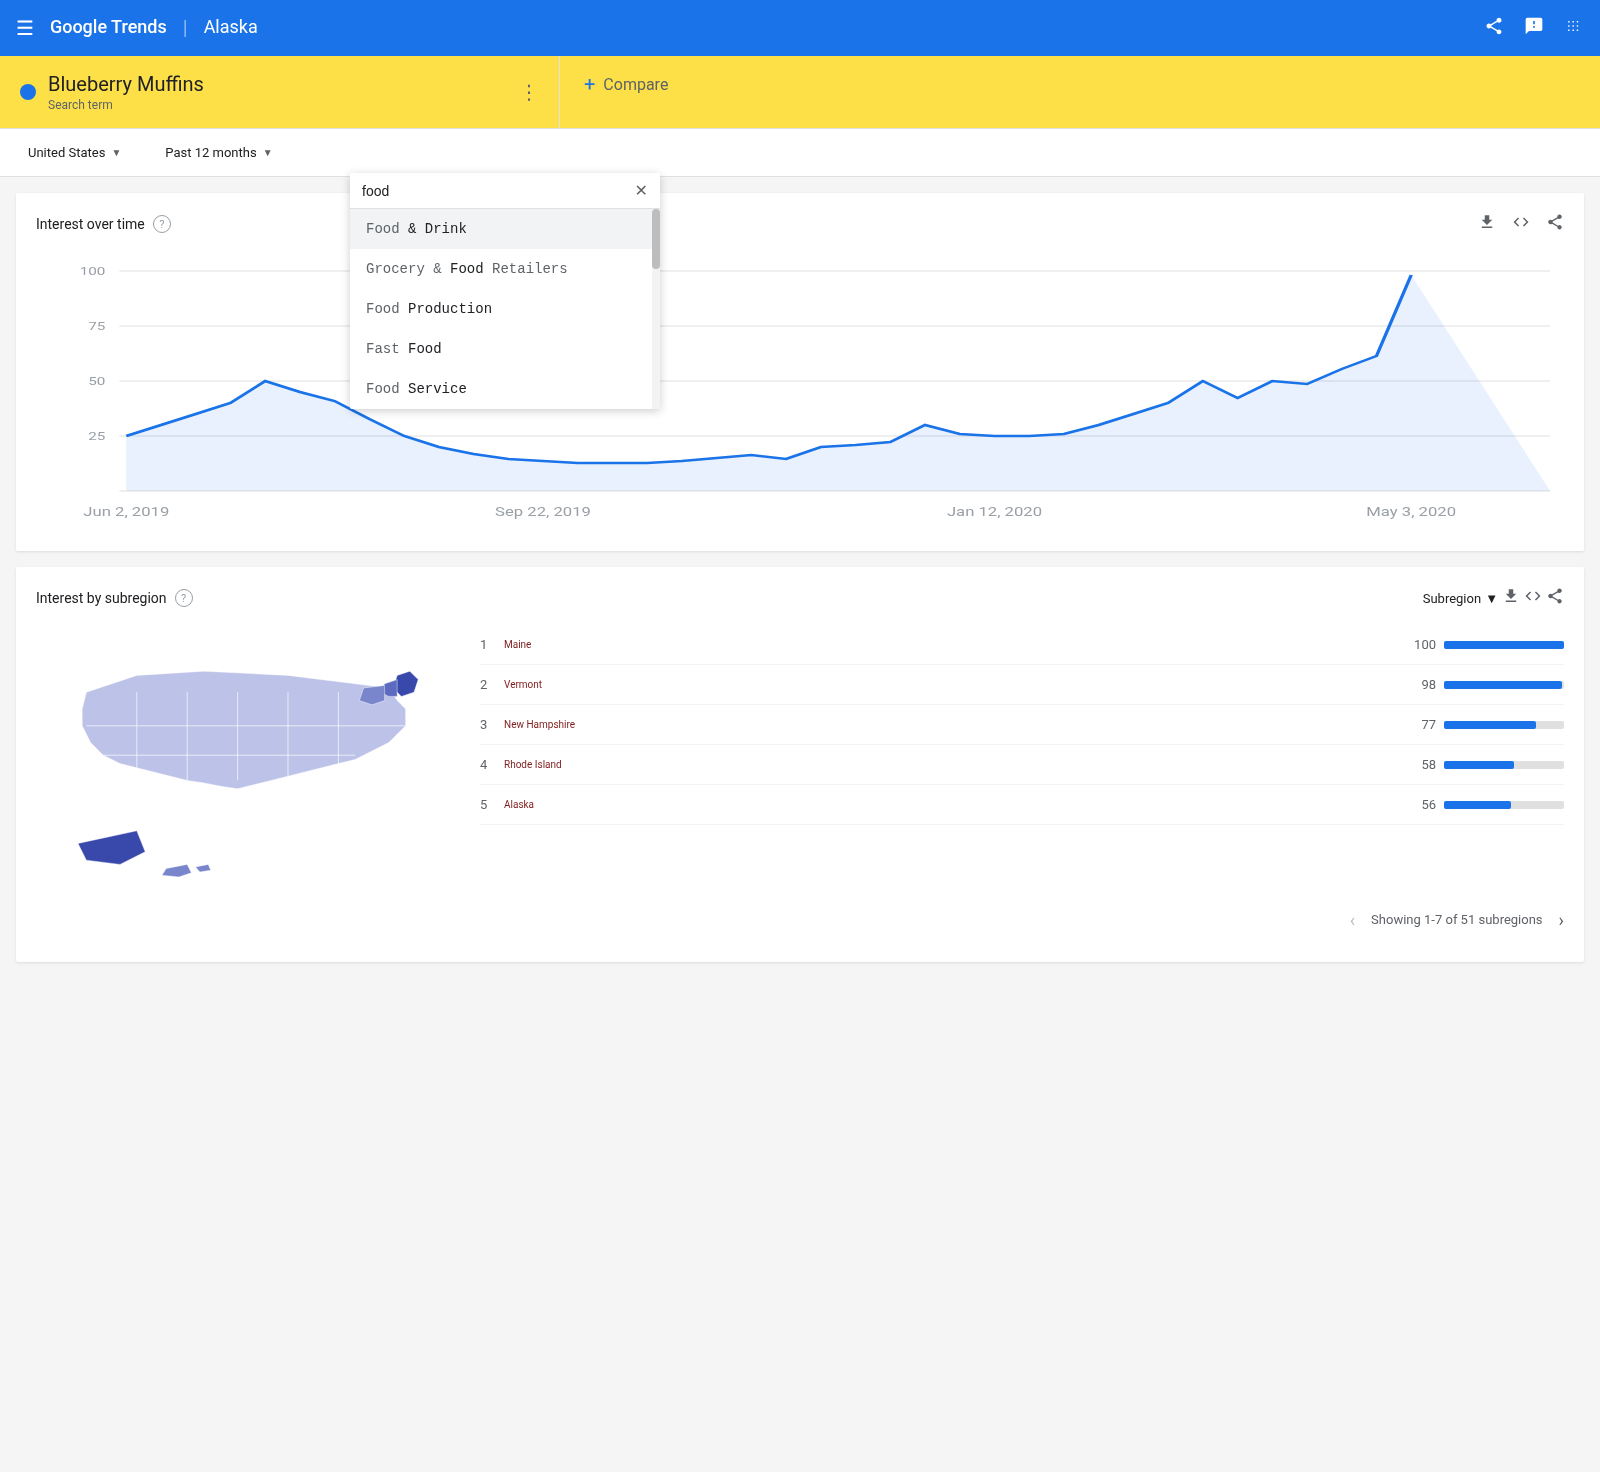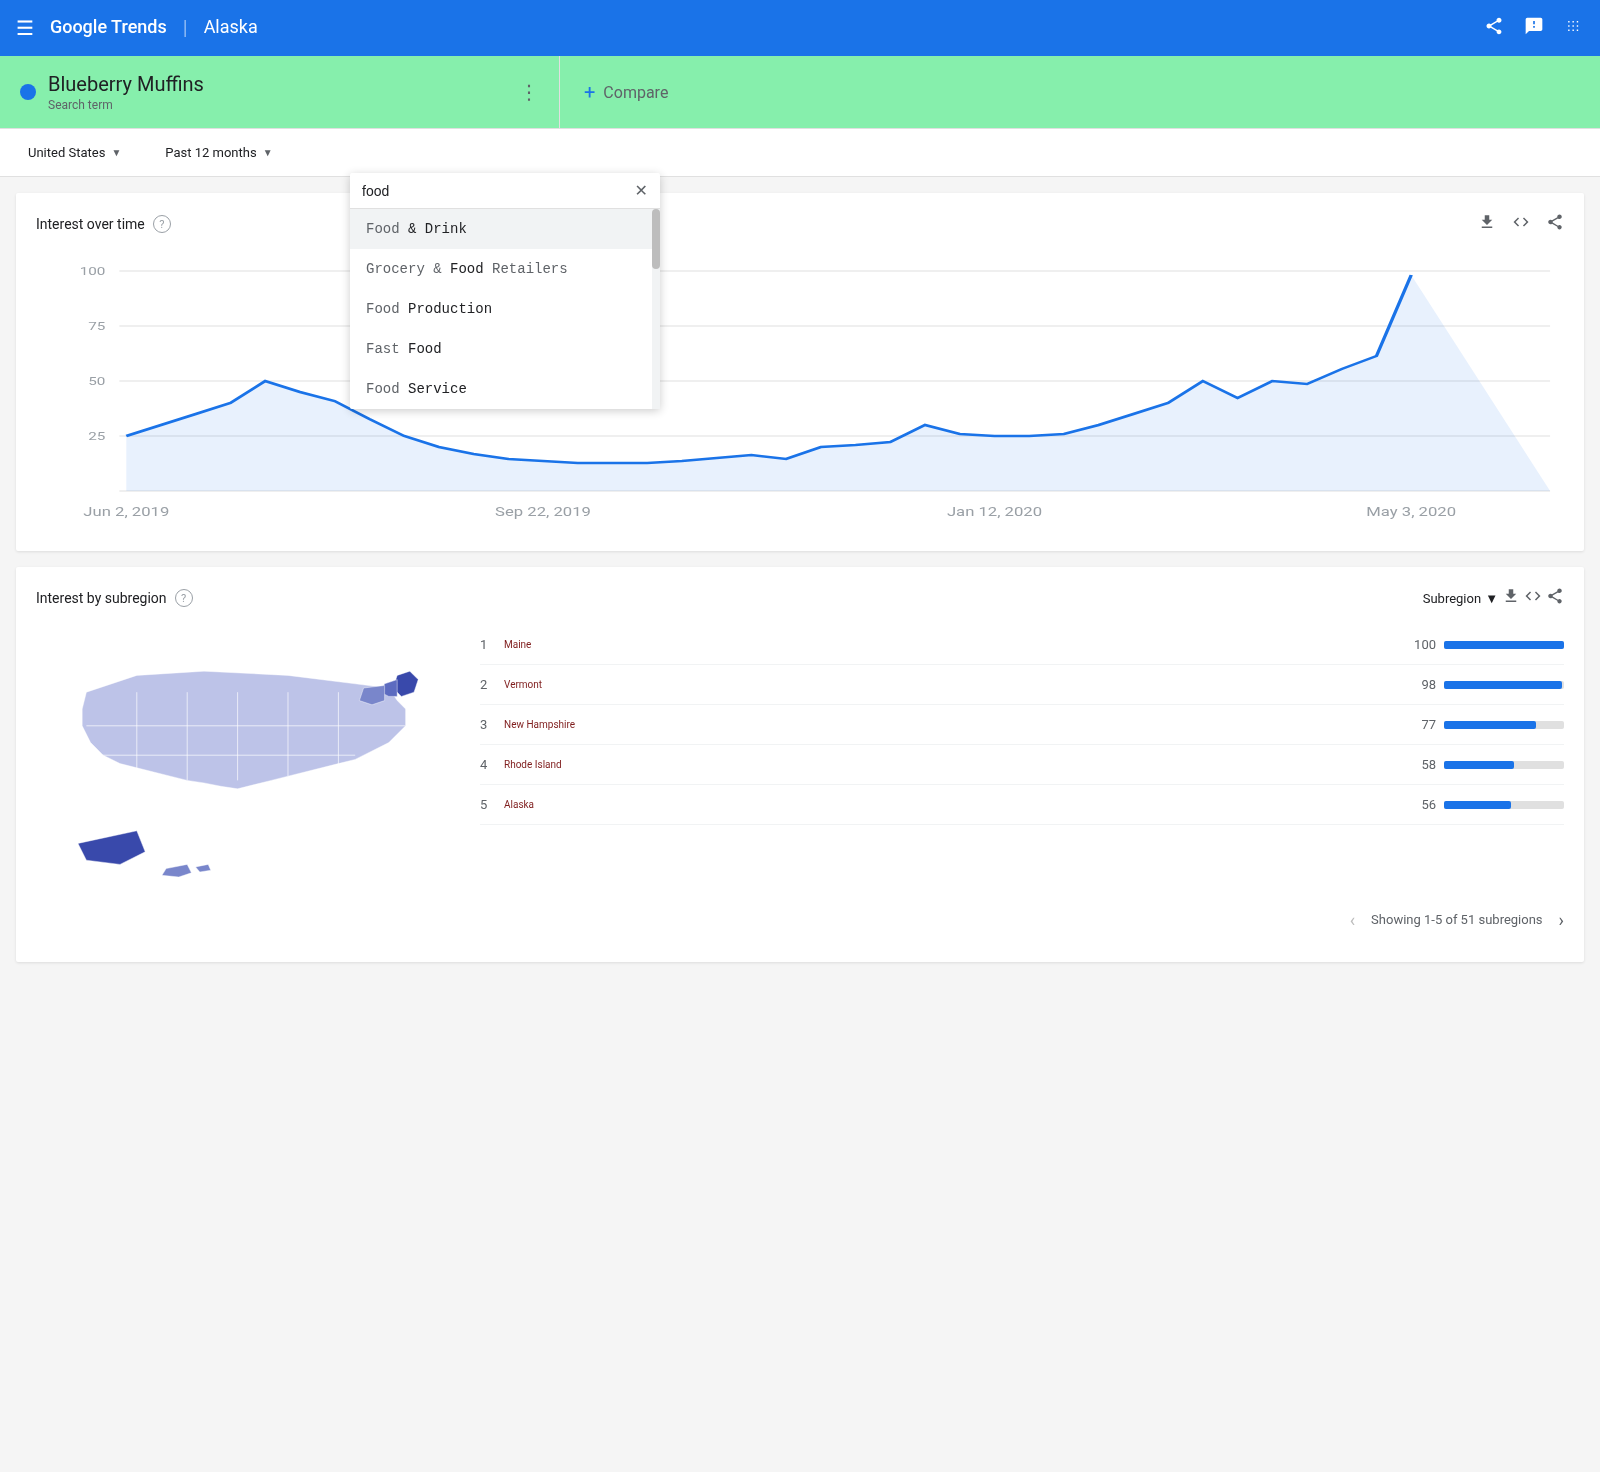--- a/index.html
+++ b/index.html
@@ -18,24 +18,24 @@
     .menu-icon { color: white; font-size: 20px; cursor: pointer; }
     .brand { display: flex; align-items: flex-start; gap: 8px; }
     .brand-logo { color: white; font-size: 18px; font-weight: 500; }
     .brand-divider { color: rgba(255,255,255,0.5); margin: 0 8px; font-size: 20px; }
     .brand-explore { color: white; font-size: 18px; font-weight: 400; }
     .header-right { display: flex; align-items: center; gap: 20px; margin-left: auto; }
     .header-icon { color: white; font-size: 20px; cursor: pointer; }
 
     
     .search-section {
-      background: #86efac;
+      background: #fde047;
       border-bottom: 1px solid #e0e0e0;
       display: flex;
-      align-items: center;
+      align-items: flex-start;
     }
     .search-term-box {
       padding: 16px 20px;
       display: flex;
       align-items: center;
       gap: 12px;
       flex: 0 0 560px;
       border-right: 1px solid #e0e0e0;
       position: relative;
     }
@@ -461,18 +461,18 @@
           <span class="rank-value">56</span>
           <div class="rank-bar-container">
             <div class="rank-bar" style="width:56%"></div>
           </div>
         </div>
       </div>
     </div>
 
     <div class="pagination">
       <span class="pagination-arrow disabled">‹</span>
-      <span class="pagination-text">Showing 1-5 of 51 subregions</span>
+      <span class="pagination-text">Showing 1-7 of 51 subregions</span>
       <span class="pagination-arrow">›</span>
     </div>
   </div>
 
 </div>
 
 </body></html>

